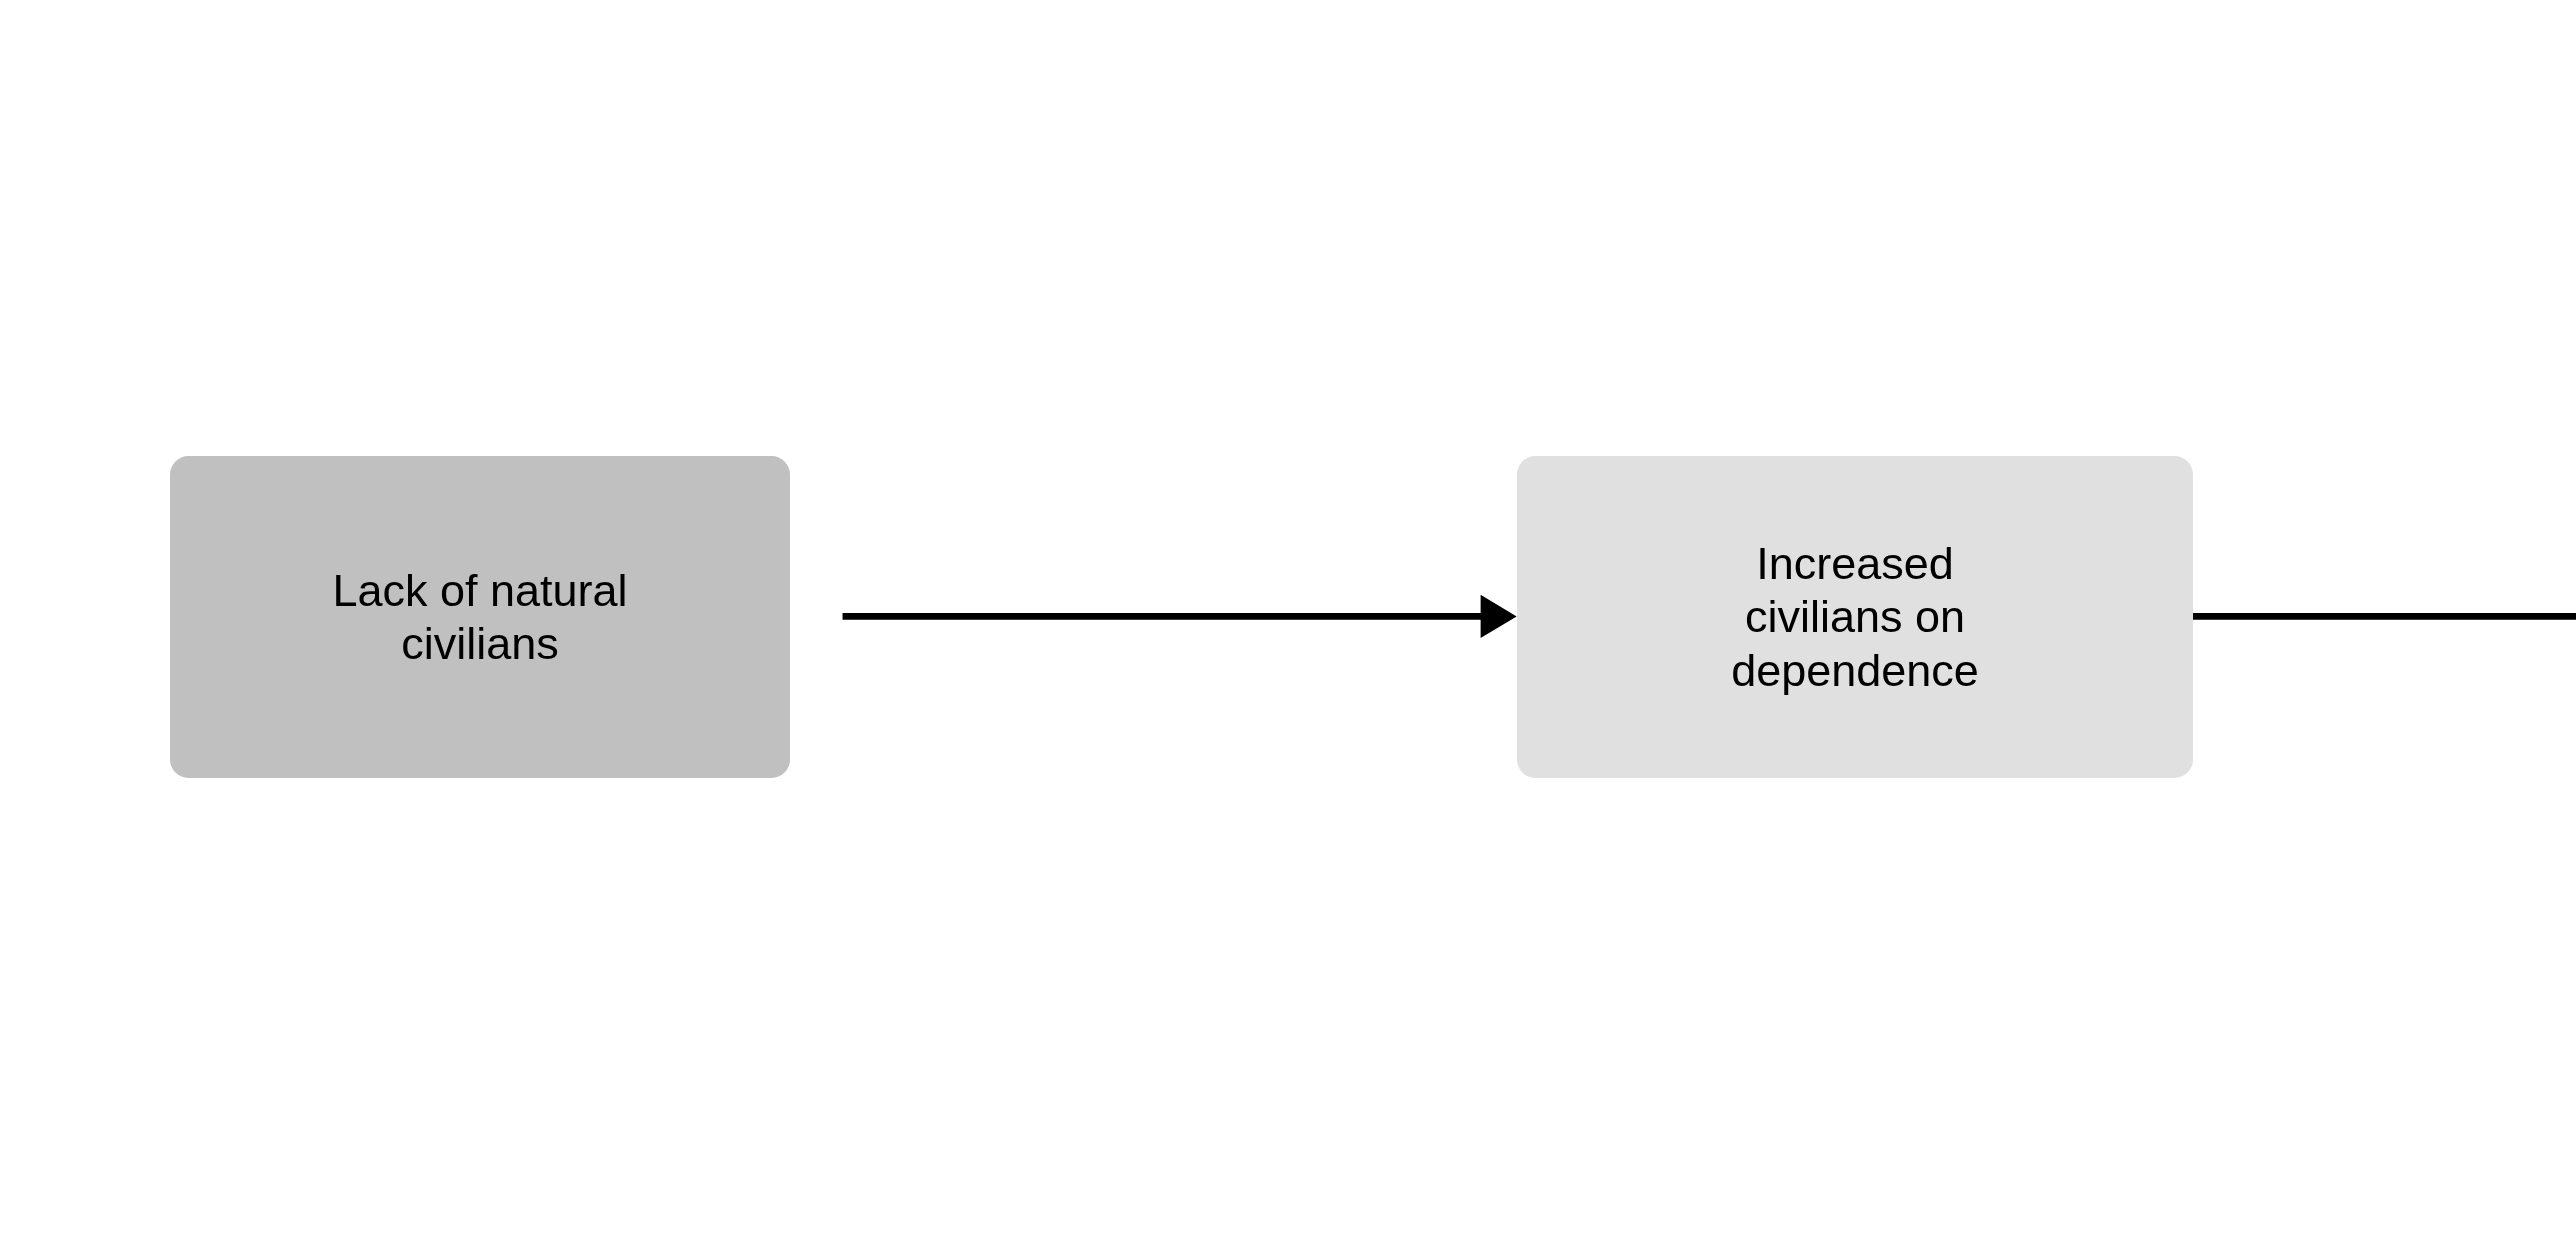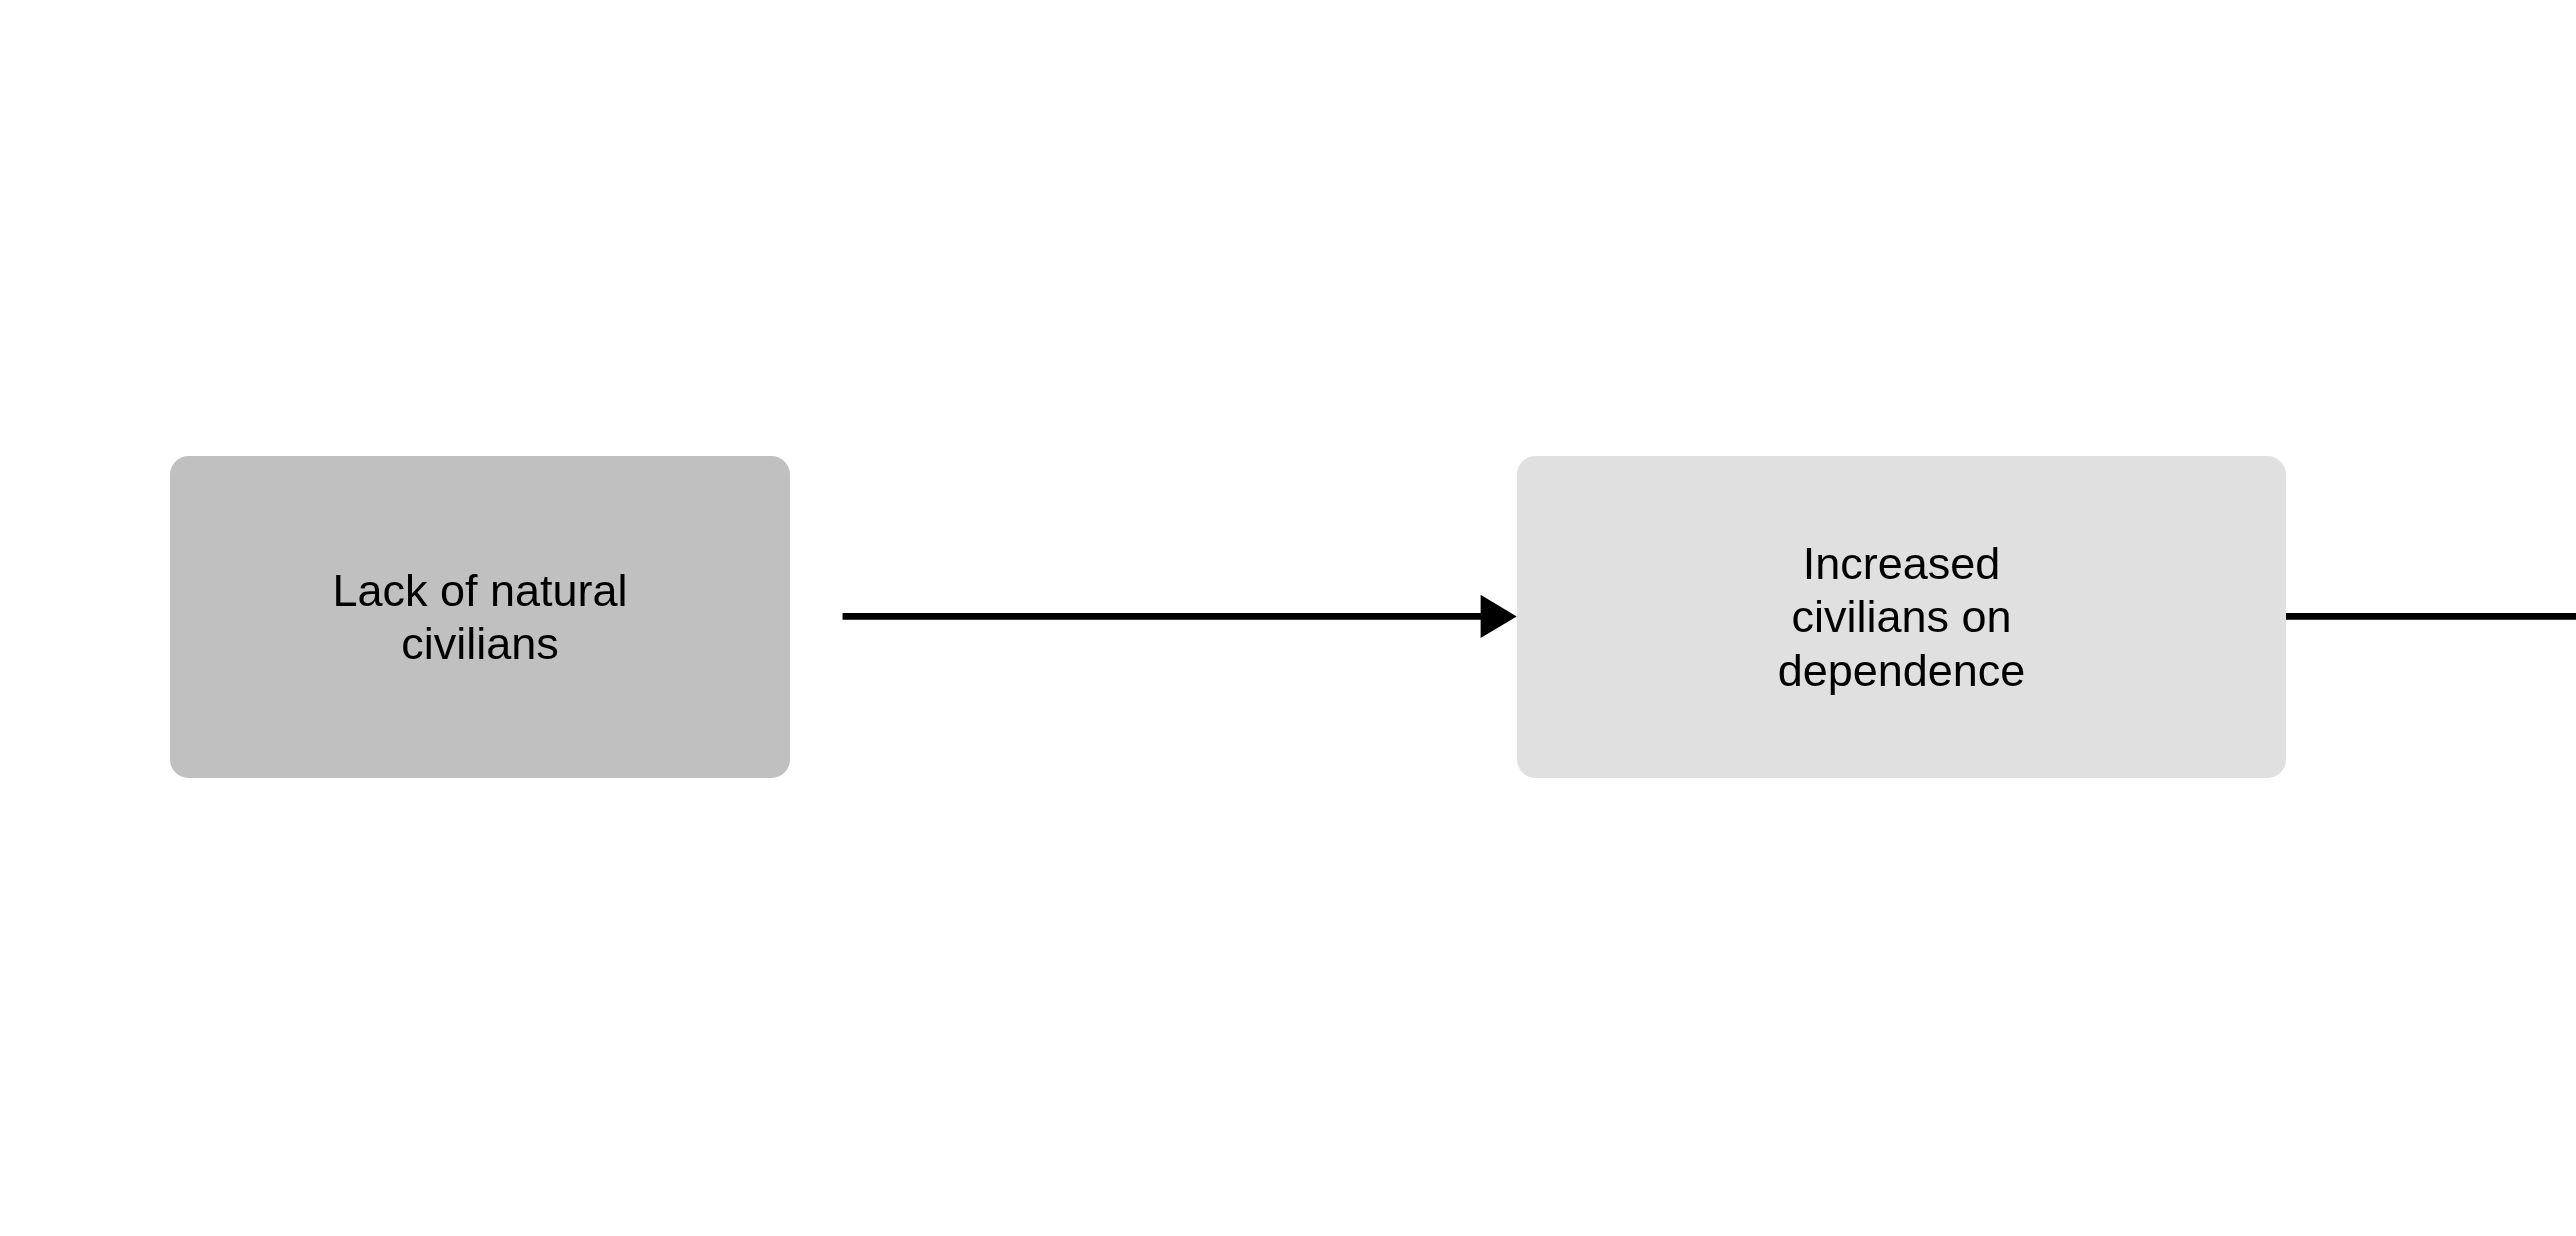--- a/index.html
+++ b/index.html
@@ -32,21 +32,21 @@
     display: flex;
     flex-direction: column;
     align-items: center;
     justify-content: center;
     text-align: center;
     color: #000000;
     font-size: 45px;
     line-height: 1.18;
   }
   .node-1 { left: 170px;  width: 620px; }
-  .node-2 { left: 1517px; width: 769px; justify-content: center; }
+  .node-2 { left: 1517px; width: 676px; justify-content: center; }
   .node .line {
     white-space: nowrap;
   }
 </style>
 </head>
 <body>
 
 <div class="canvas" style="background-color: rgb(255, 255, 255);">
 
   <svg class="edges" viewBox="0 0 7200 2400" xmlns="http://www.w3.org/2000/svg">

